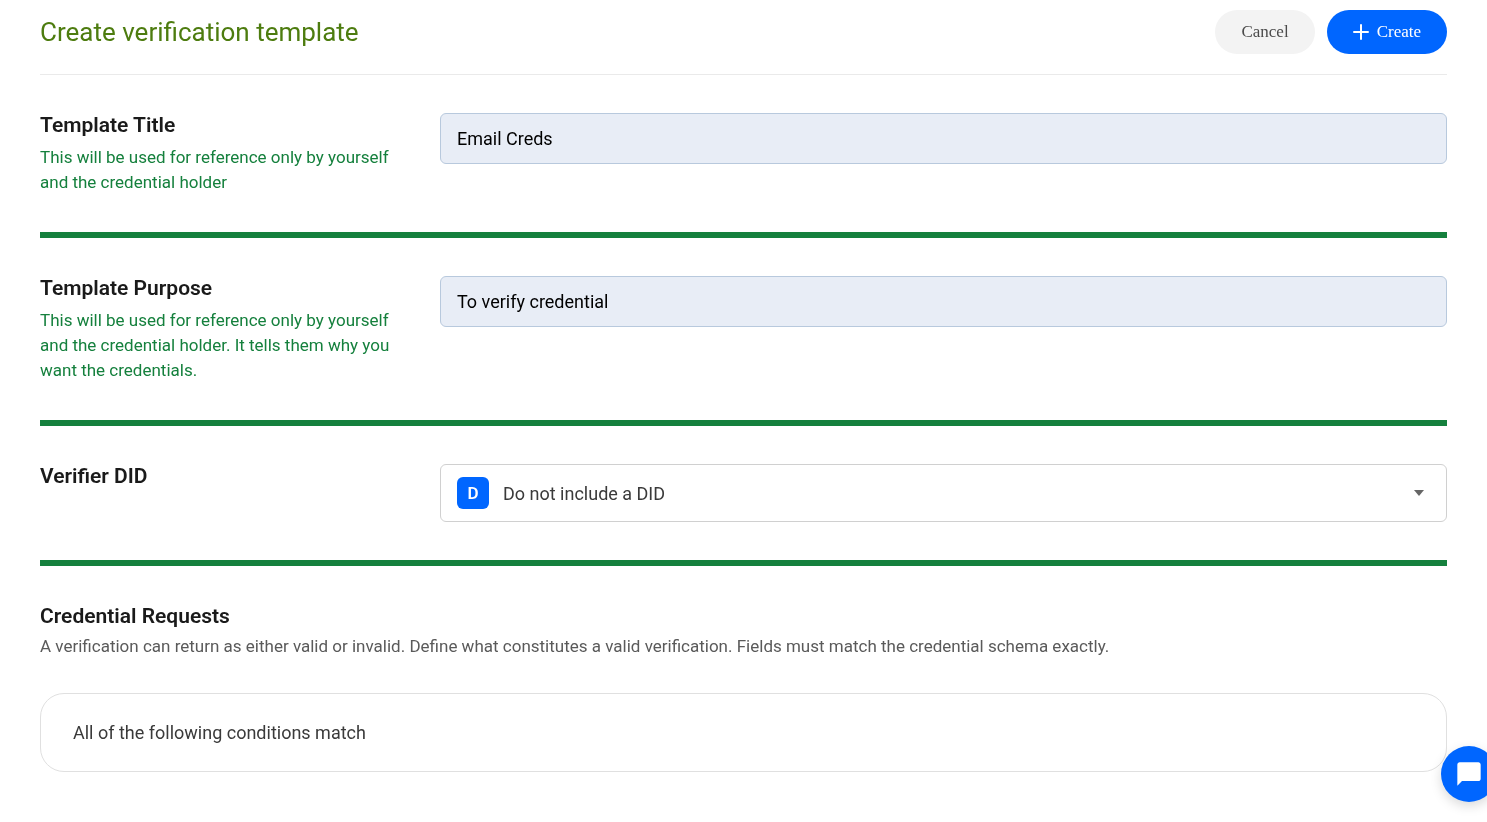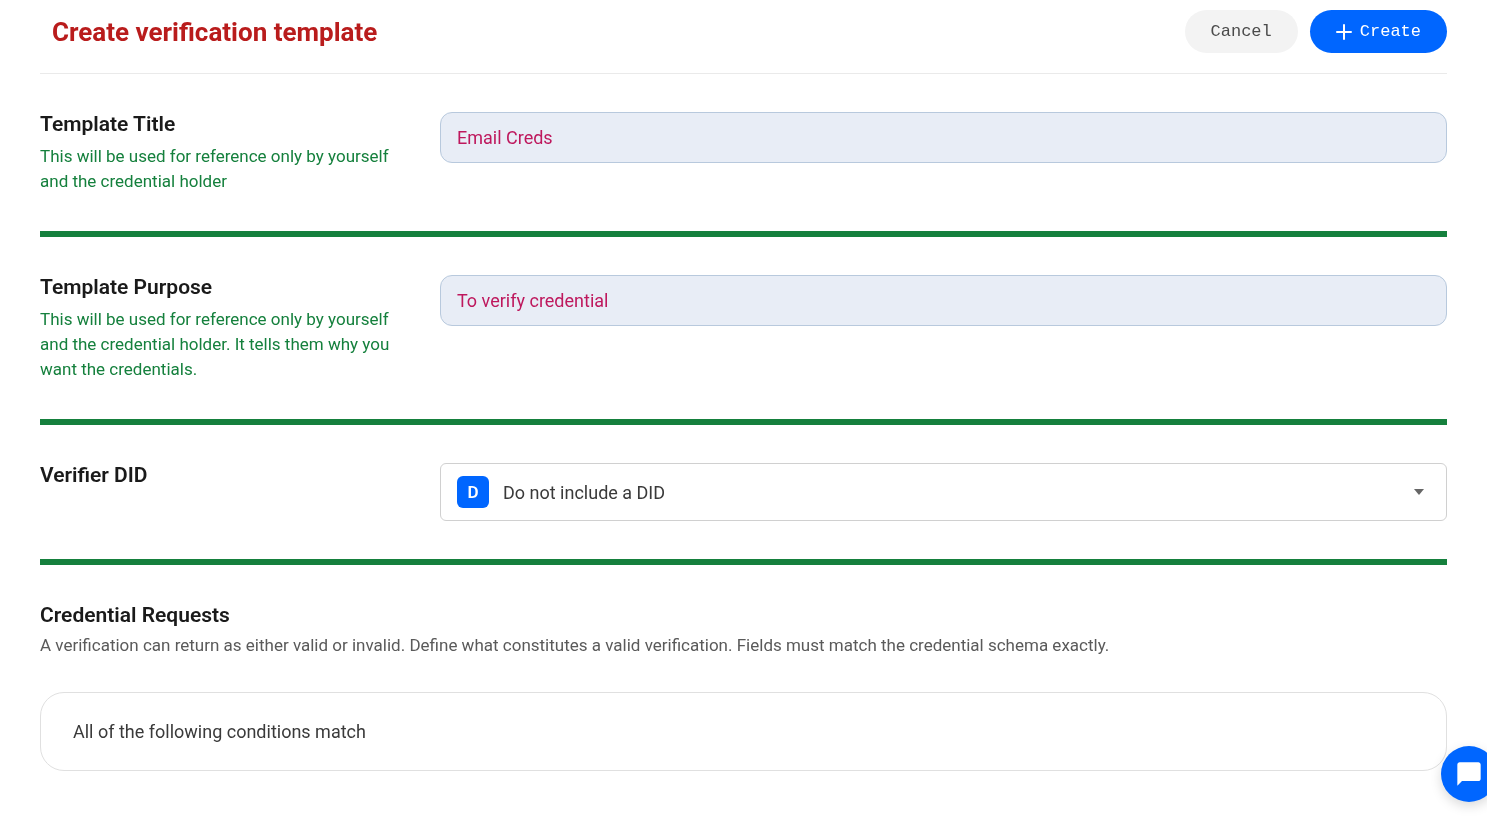--- a/index.html
+++ b/index.html
@@ -15,39 +15,38 @@
     }
     .header {
       display: flex;
       justify-content: space-between;
       align-items: center;
       padding: 10px 0 20px 0;
       border-bottom: 1px solid #eaeaea;
     }
     .page-title {
       font-size: 26px;
-      font-weight: 700;
-      color: #b91c1c;
-      margin-left: 12px;
+      font-weight: 400;
+      color: #4d7c0f;
     }
     .header-actions {
       display: flex;
       gap: 12px;
       align-items: center;
     }
     .btn {
       border: none;
       border-radius: 24px;
       padding: 12px 26px;
       font-size: 17px;
       cursor: pointer;
       display: inline-flex;
       align-items: center;
       gap: 8px;
-      font-family: Liberation Mono, monospace;
+      font-family: Liberation Serif, serif;
     }
     .btn-cancel {
       background: #f3f3f3;
       color: #4a4a4a;
     }
     .btn-create {
       background: #0066ff;
       color: #ffffff;
       font-weight: 500;
       gap: 8px;
@@ -77,23 +76,23 @@
       line-height: 1.45;
     }
     .form-input-area {
       flex: 1;
     }
     .text-input {
       width: 100%;
       padding: 14px 16px;
       font-size: 18px;
       border: 1px solid #b8c9dd;
-      border-radius: 12px;
+      border-radius: 6px;
       background: #e8edf6;
-      color: #be185d;
+      color: #000000;
       font-family: inherit;
     }
     .select-box {
       width: 100%;
       padding: 12px 16px;
       border: 1px solid #d0d0d0;
       border-radius: 6px;
       background: #ffffff;
       display: flex;
       align-items: center;

